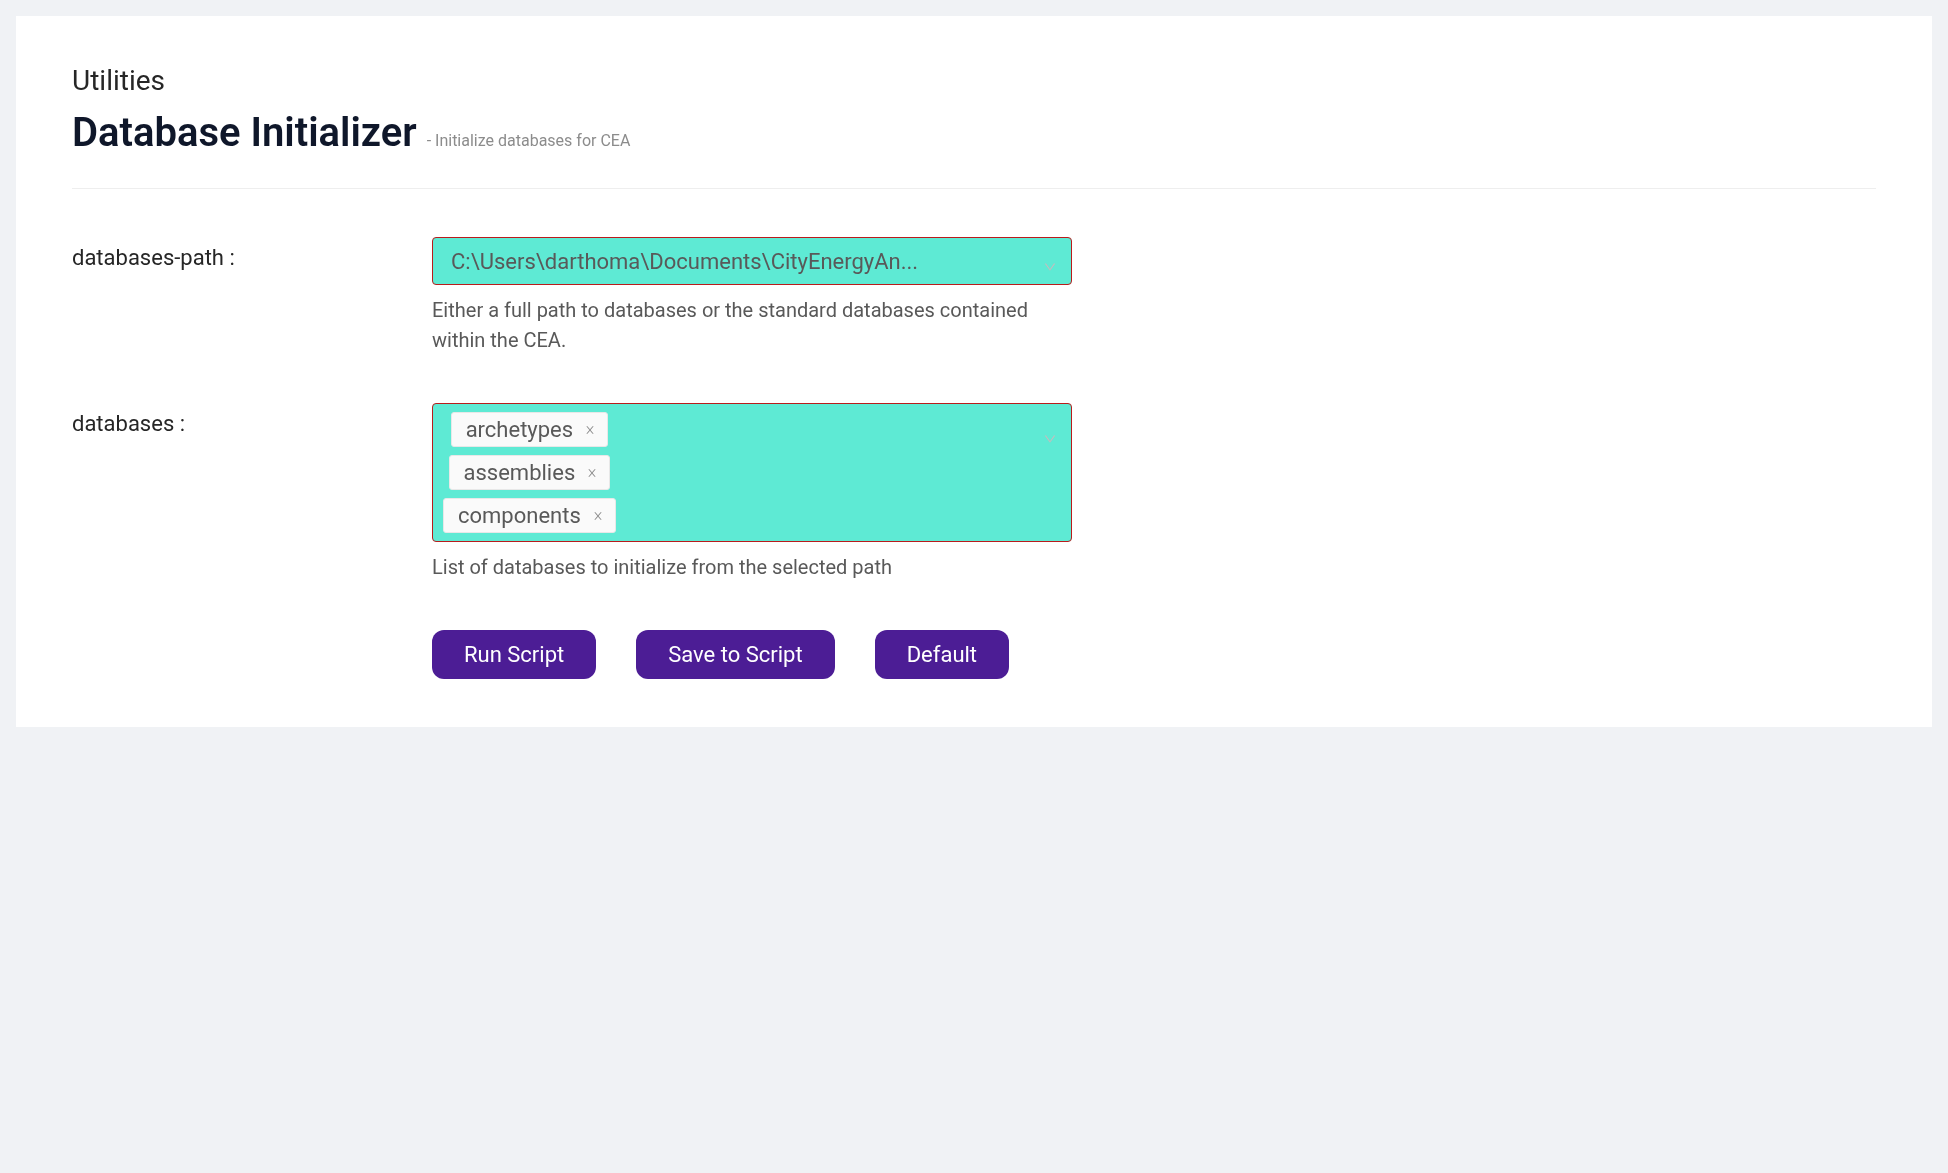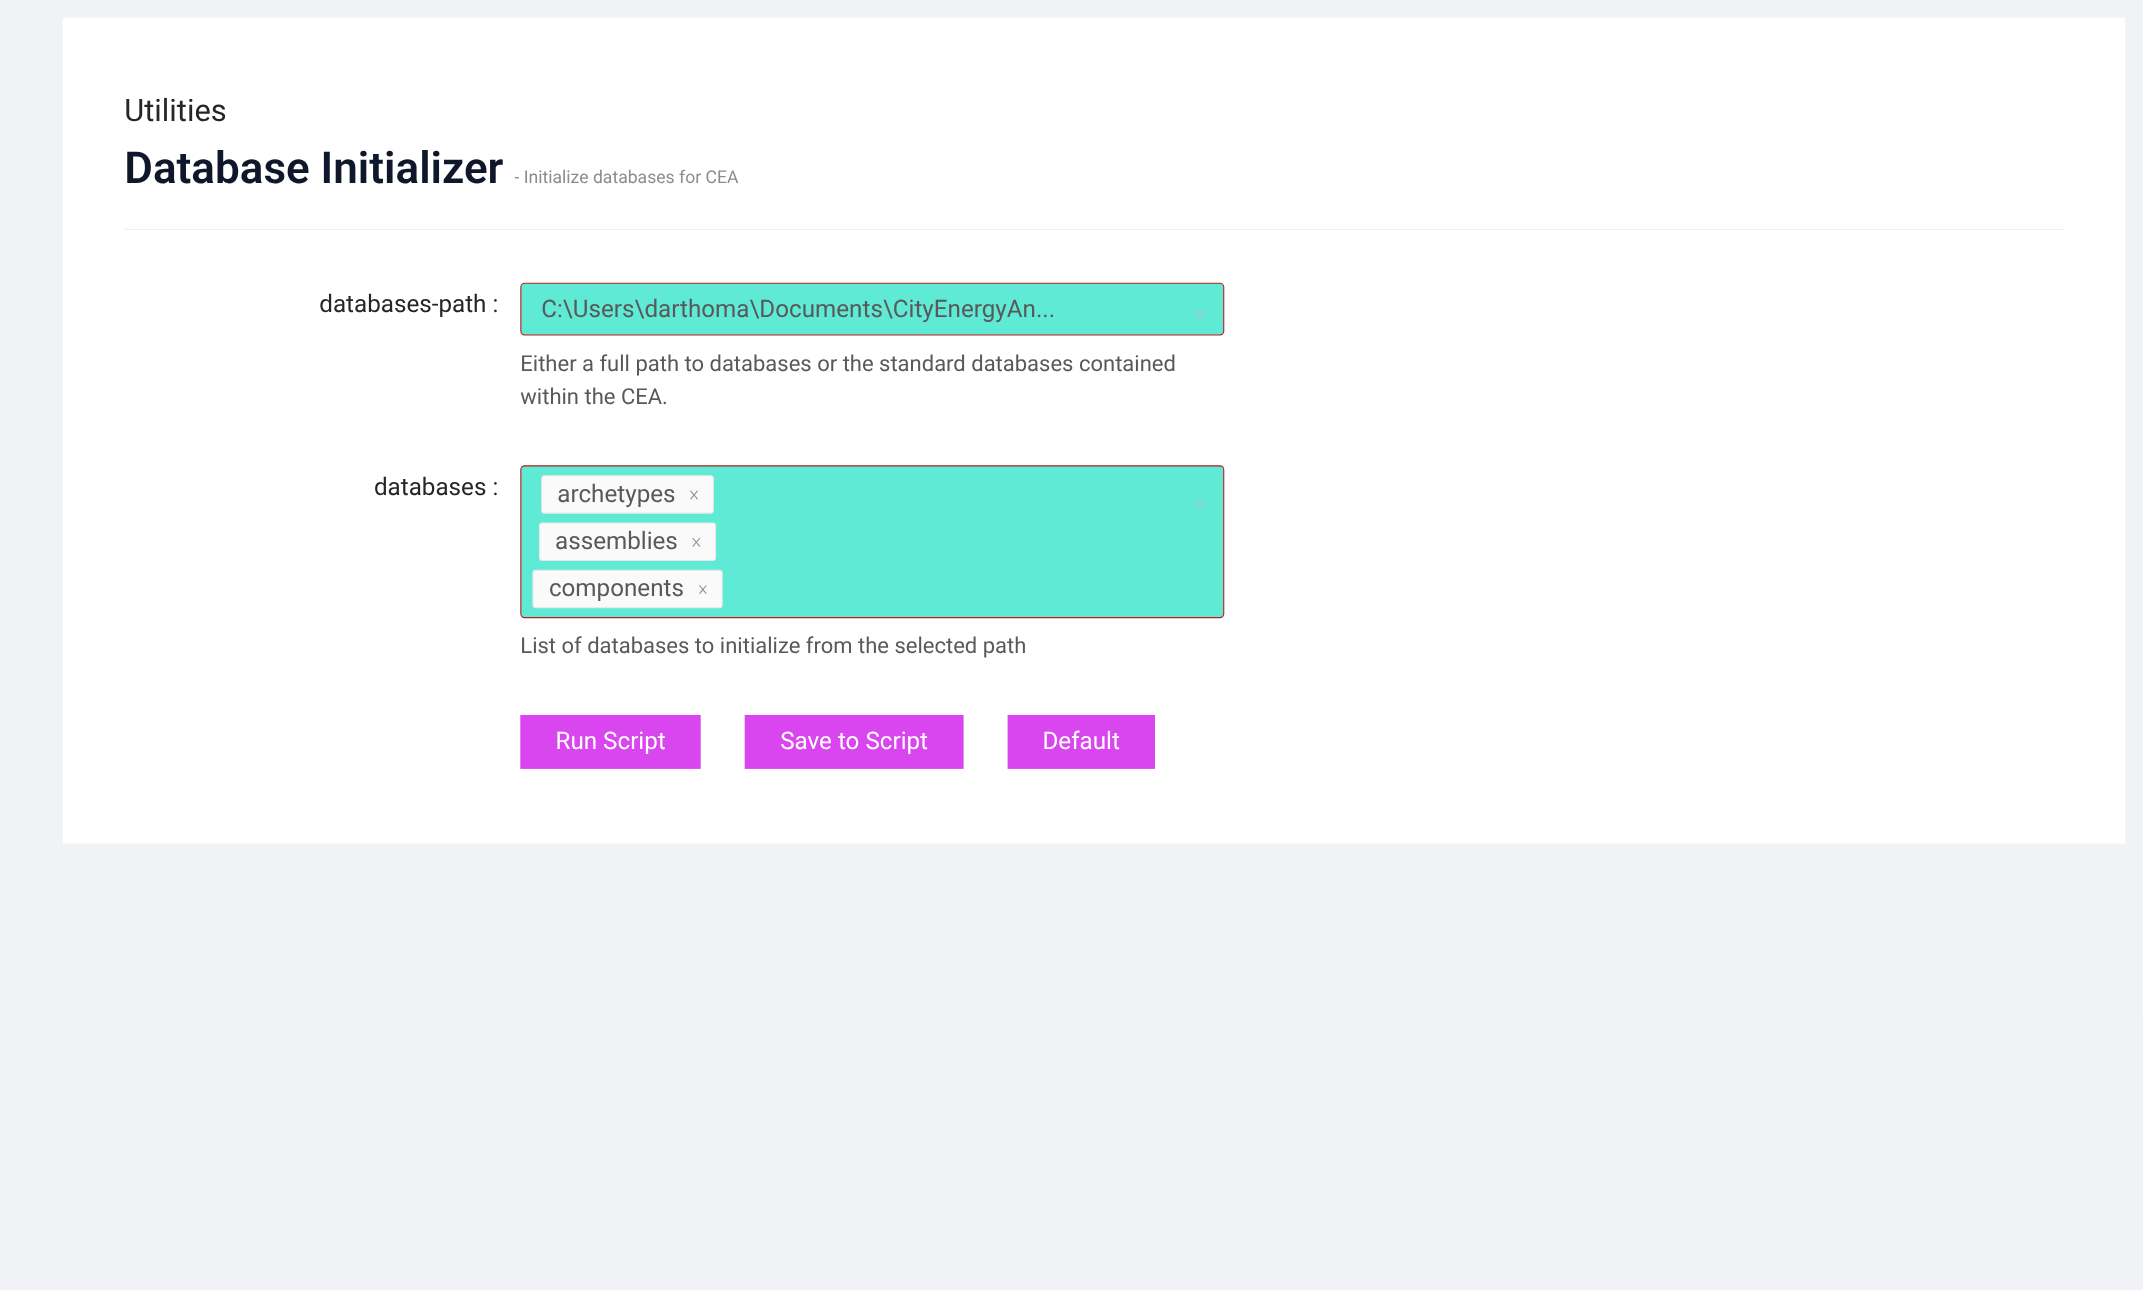--- a/index.html
+++ b/index.html
@@ -9,22 +9,21 @@
     }
     body {
       font-family: -apple-system, BlinkMacSystemFont, "Segoe UI", Roboto, "Helvetica Neue", Arial, sans-serif;
       background: #f0f2f5;
       padding: 16px;
       font-size: 14px;
       color: rgba(0,0,0,0.85);
     }
     .card {
       background: #fff;
-      padding: 68px 56px;
-      margin-left: 41px;
+      padding: 48px 56px;
     }
     .section-label {
       font-size: 28px;
       font-weight: 400;
       color: #262626;
       margin-bottom: 12px;
     }
     .page-header {
       display: flex;
       align-items: baseline;
@@ -46,21 +45,21 @@
     .form {
       max-width: 1100px;
     }
     .form-row {
       display: flex;
       align-items: flex-start;
       margin-bottom: 48px;
     }
     .form-label {
       width: 360px;
-      text-align: right;
+      text-align: left;
       padding-right: 20px;
       font-size: 22px;
       color: #262626;
       padding-top: 8px;
     }
     .form-label::after {
       content: " :";
     }
     .form-control {
       flex: 1;
@@ -144,24 +143,24 @@
       color: #595959;
       line-height: 1.5;
     }
     .button-row {
       display: flex;
       gap: 40px;
       margin-left: 360px;
       margin-top: 20px;
     }
     .btn {
-      background: #d946ef;
+      background: #4c1d95;
       color: #fff;
       border: none;
-      border-radius: 0;
+      border-radius: 12px;
       padding: 12px 32px;
       font-size: 22px;
       cursor: pointer;
       font-family: inherit;
     }
   </style>
 </head>
 <body>
 
 <div class="card">

